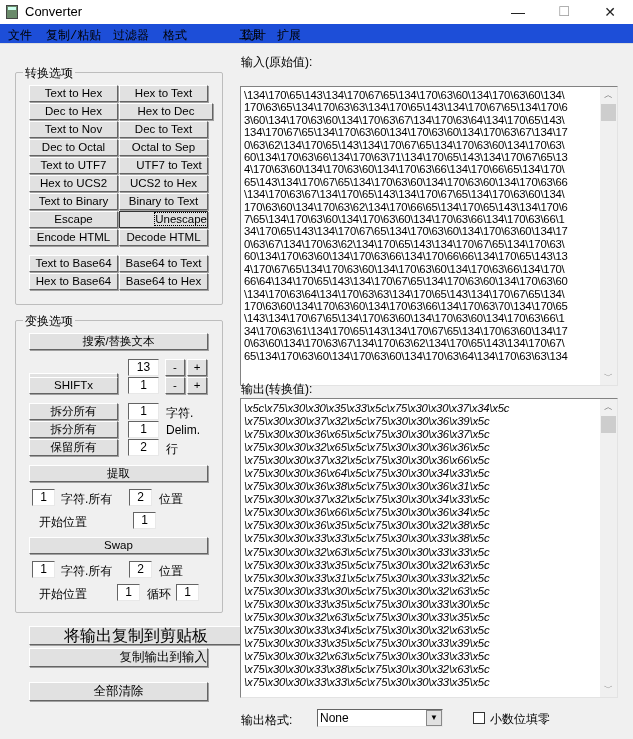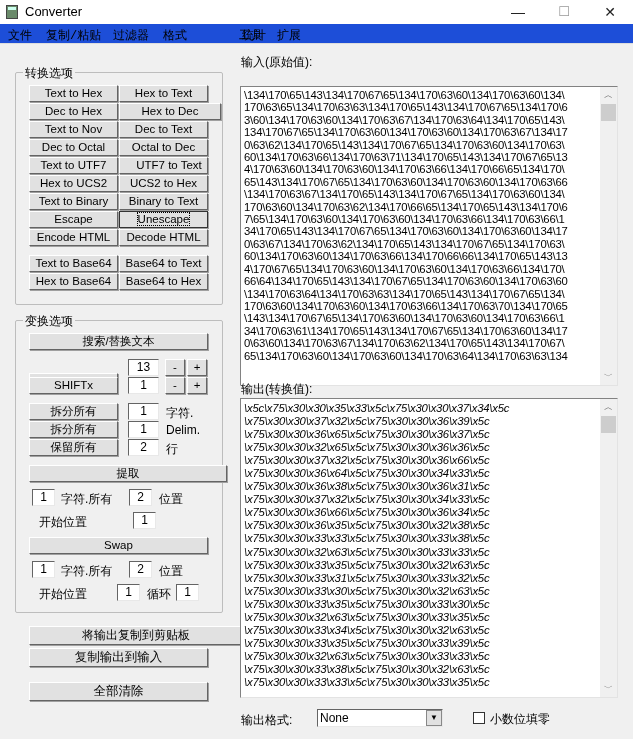--- a/index.html
+++ b/index.html
@@ -49,33 +49,33 @@
   <span class="menu-item" style="left:239px;">工具</span>
   <span class="menu-item" style="left:277px;">扩展</span>
 </div>
 
 <div class="group" style="left:15px;top:72px;width:208px;height:233px;">
   <span class="group-label">转换选项</span>
 </div>
 <div class="btn" style="left:29px;top:85px;width:89px;"><span>Text to Hex</span></div>
 <div class="btn" style="left:119px;top:85px;width:89px;"><span>Hex to Text</span></div>
 <div class="btn" style="left:29px;top:103px;width:89px;"><span>Dec to Hex</span></div>
-<div class="btn" style="left:119px;top:103px;width:102px;"><span>Hex to Dec</span></div>
+<div class="btn" style="left:119px;top:103px;width:94px;"><span>Hex to Dec</span></div>
 <div class="btn" style="left:29px;top:121px;width:89px;"><span>Text to Nov</span></div>
 <div class="btn" style="left:119px;top:121px;width:89px;"><span>Dec to Text</span></div>
 <div class="btn" style="left:29px;top:139px;width:89px;"><span>Dec to Octal</span></div>
-<div class="btn" style="left:119px;top:139px;width:89px;"><span>Octal to Dec</span></div>
+<div class="btn" style="left:119px;top:139px;width:89px;"><span>Octal to Sep</span></div>
 <div class="btn" style="left:29px;top:157px;width:89px;"><span>Text to UTF7</span></div>
 <div class="btn" style="left:119px;top:157px;width:89px;padding-left:11px;"><span>UTF7 to Text</span></div>
 <div class="btn" style="left:29px;top:175px;width:89px;"><span>Hex to UCS2</span></div>
 <div class="btn" style="left:119px;top:175px;width:89px;"><span>UCS2 to Hex</span></div>
 <div class="btn" style="left:29px;top:193px;width:89px;"><span>Text to Binary</span></div>
 <div class="btn" style="left:119px;top:193px;width:89px;"><span>Binary to Text</span></div>
 <div class="btn" style="left:29px;top:211px;width:89px;"><span>Escape</span></div>
-<div class="btn focused" style="left:119px;top:211px;width:89px;"><span>Unescape</span></div>
+<div class="btn focused" style="left:119px;top:211px;width:89px;text-align:right;"><span>Unescape</span></div>
 <div class="btn" style="left:29px;top:229px;width:89px;"><span>Encode HTML</span></div>
 <div class="btn" style="left:119px;top:229px;width:89px;"><span>Decode HTML</span></div>
 <div class="btn" style="left:29px;top:255px;width:89px;"><span>Text to Base64</span></div>
 <div class="btn" style="left:119px;top:255px;width:89px;"><span>Base64 to Text</span></div>
 <div class="btn" style="left:29px;top:273px;width:89px;"><span>Hex to Base64</span></div>
 <div class="btn" style="left:119px;top:273px;width:89px;"><span>Base64 to Hex</span></div>
 
 <div class="group" style="left:15px;top:320px;width:208px;height:293px;">
   <span class="group-label">变换选项</span>
 </div>
@@ -96,40 +96,40 @@
 <span class="lbl" style="left:166px;top:405px;">字符.</span>
 
 <div class="btn" style="left:29px;top:421px;width:89px;"><span>拆分所有</span></div>
 <div class="num" style="left:128px;top:421px;width:31px;">1</div>
 <span class="lbl" style="left:166px;top:423px;">Delim.</span>
 
 <div class="btn" style="left:29px;top:439px;width:89px;"><span>保留所有</span></div>
 <div class="num" style="left:128px;top:439px;width:31px;">2</div>
 <span class="lbl" style="left:166px;top:441px;">行</span>
 
-<div class="btn" style="left:29px;top:465px;width:198px;"><span>提取</span></div>
+<div class="btn" style="left:29px;top:465px;width:179px;"><span>提取</span></div>
 <div class="num" style="left:32px;top:489px;width:23px;">1</div>
 <span class="lbl" style="left:61px;top:491px;">字符.所有</span>
 <div class="num" style="left:129px;top:489px;width:23px;">2</div>
 <span class="lbl" style="left:159px;top:491px;">位置</span>
 <span class="lbl" style="left:39px;top:514px;">开始位置</span>
 <div class="num" style="left:133px;top:512px;width:23px;">1</div>
 
 <div class="btn" style="left:29px;top:537px;width:179px;"><span>Swap</span></div>
 <div class="num" style="left:32px;top:561px;width:23px;">1</div>
 <span class="lbl" style="left:61px;top:563px;">字符.所有</span>
 <div class="num" style="left:129px;top:561px;width:23px;">2</div>
 <span class="lbl" style="left:159px;top:563px;">位置</span>
 <span class="lbl" style="left:39px;top:586px;">开始位置</span>
 <div class="num" style="left:117px;top:584px;width:23px;">1</div>
 <span class="lbl" style="left:147px;top:586px;">循环</span>
 <div class="num" style="left:176px;top:584px;width:23px;">1</div>
 
-<div class="btn" style="left:29px;top:626px;width:214px;height:19px;line-height:17px;font-size:12px;"><span>将输出复制到剪贴板</span></div>
-<div class="btn" style="left:29px;top:648px;width:179px;height:19px;line-height:17px;font-size:12.5px;"><span>复制输出到输入</span></div>
+<div class="btn" style="left:29px;top:626px;width:214px;height:19px;line-height:17px;font-size:16px;"><span>将输出复制到剪贴板</span></div>
+<div class="btn" style="left:29px;top:648px;width:179px;height:19px;line-height:17px;font-size:12.5px;text-align:right;"><span>复制输出到输入</span></div>
 <div class="btn" style="left:29px;top:682px;width:179px;height:19px;line-height:17px;font-size:12.5px;"><span>全部清除</span></div>
 
 <span class="lbl" style="left:241px;top:54px;">输入(原始值):</span>
 <div class="textarea" style="left:240px;top:70px;width:378px;height:300px;margin-top:16px;">
   <div class="ta-text" id="input-text">\134\170\65\143\134\170\67\65\134\170\63\60\134\170\63\60\134\
 170\63\65\134\170\63\63\134\170\65\143\134\170\67\65\134\170\6
 3\60\134\170\63\60\134\170\63\67\134\170\63\64\134\170\65\143\
 134\170\67\65\134\170\63\60\134\170\63\60\134\170\63\67\134\17
 0\63\62\134\170\65\143\134\170\67\65\134\170\63\60\134\170\63\
 60\134\170\63\66\134\170\63\71\134\170\65\143\134\170\67\65\13

